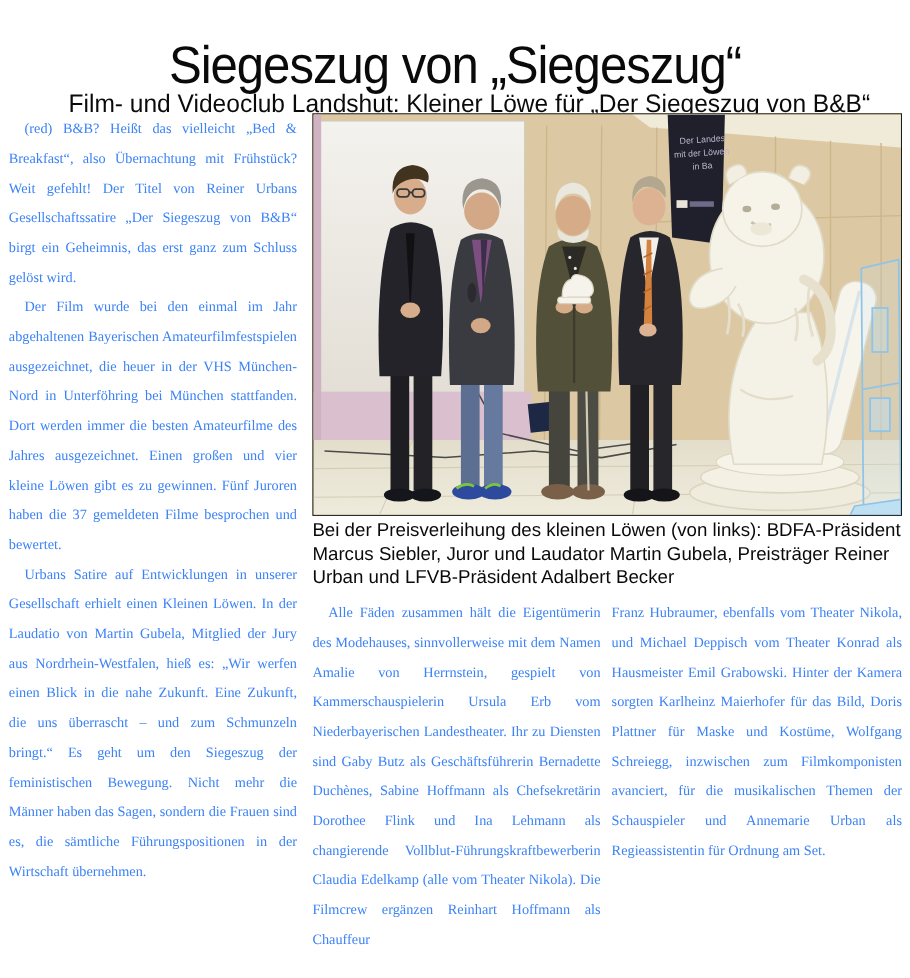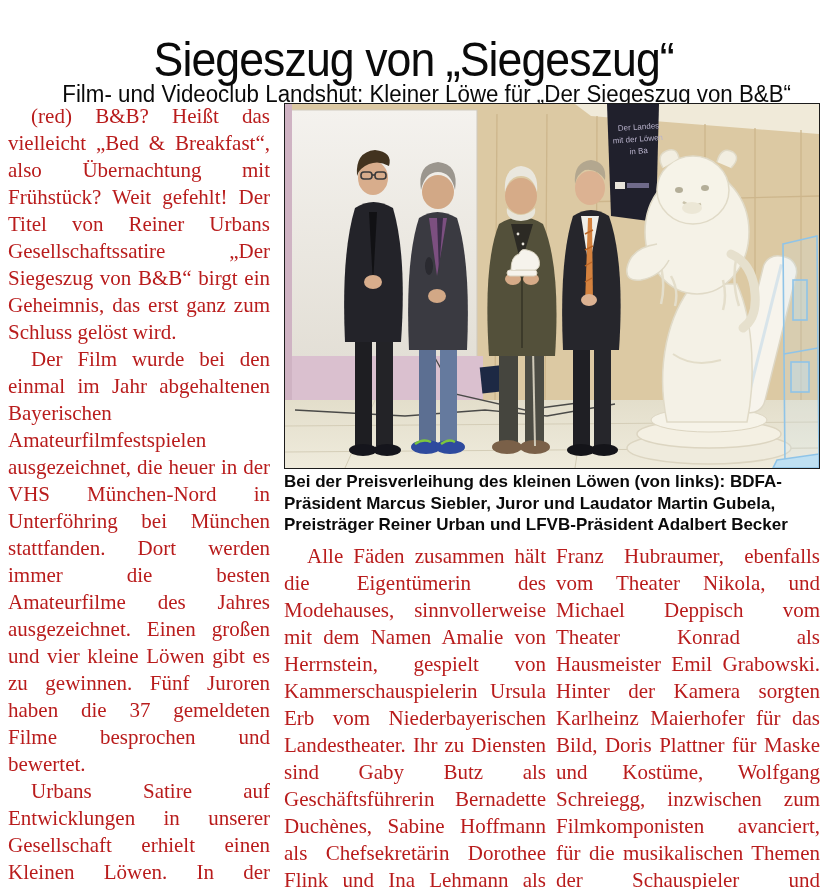--- a/index.html
+++ b/index.html
@@ -10,36 +10,36 @@
   .headline{position:absolute;top:0px;left:0;width:827px;text-align:center;
             font-family:"Liberation Sans", sans-serif;font-weight:400;
             font-size:48px;line-height:56px;color:#0a0a0a;letter-spacing:-1px;}
   .headline span{display:inline-block;transform:scaleX(.93);transform-origin:center;}
   .subheadline{position:absolute;top:60px;left:0;width:827px;text-align:center;
             font-family:"Liberation Sans", sans-serif;font-weight:400;
             font-size:23px;line-height:30px;color:#0a0a0a;padding-left:13px;}
   .subheadline span{display:inline-block;transform:scaleX(.97);transform-origin:center;}
 
   
-  .bodycol{position:absolute;font-size:21px;line-height:27px;text-align:justify;
-           overflow:hidden;color:#b91c1c;}
+  .bodycol{position:absolute;font-size:13px;line-height:27px;text-align:justify;
+           overflow:hidden;color:#3b82f6;}
   .bodycol p{margin:0;}
   .bodycol p.indent{text-indent:1.1em;}
   #col-left{left:8px;top:103px;width:262px;height:786px;}
   #col-mid{left:284px;top:543px;width:262px;height:346px;}
   #col-right{left:556px;top:543px;width:264px;height:346px;}
 
   
   .photo{position:absolute;left:284px;top:103px;width:534px;height:364px;
          border:1px solid #1c1c1c;background:#dcc9a3;}
   .photo svg{display:block;}
 
   
   .caption{position:absolute;left:284px;top:471px;width:538px;
-           font-family:"Liberation Sans", sans-serif;font-weight:700;
+           font-family:"Liberation Sans", sans-serif;font-weight:400;
            font-size:17px;line-height:21.5px;color:#0a0a0a;text-align:left;}
 </style>
 </head>
 <body>
 
 <div id="page">
 
   <h1 class="headline"><span>Siegeszug von „Siegeszug“</span></h1>
   <h2 class="subheadline"><span>Film- und Videoclub Landshut: Kleiner Löwe für „Der Siegeszug von B&amp;B“</span></h2>
 

